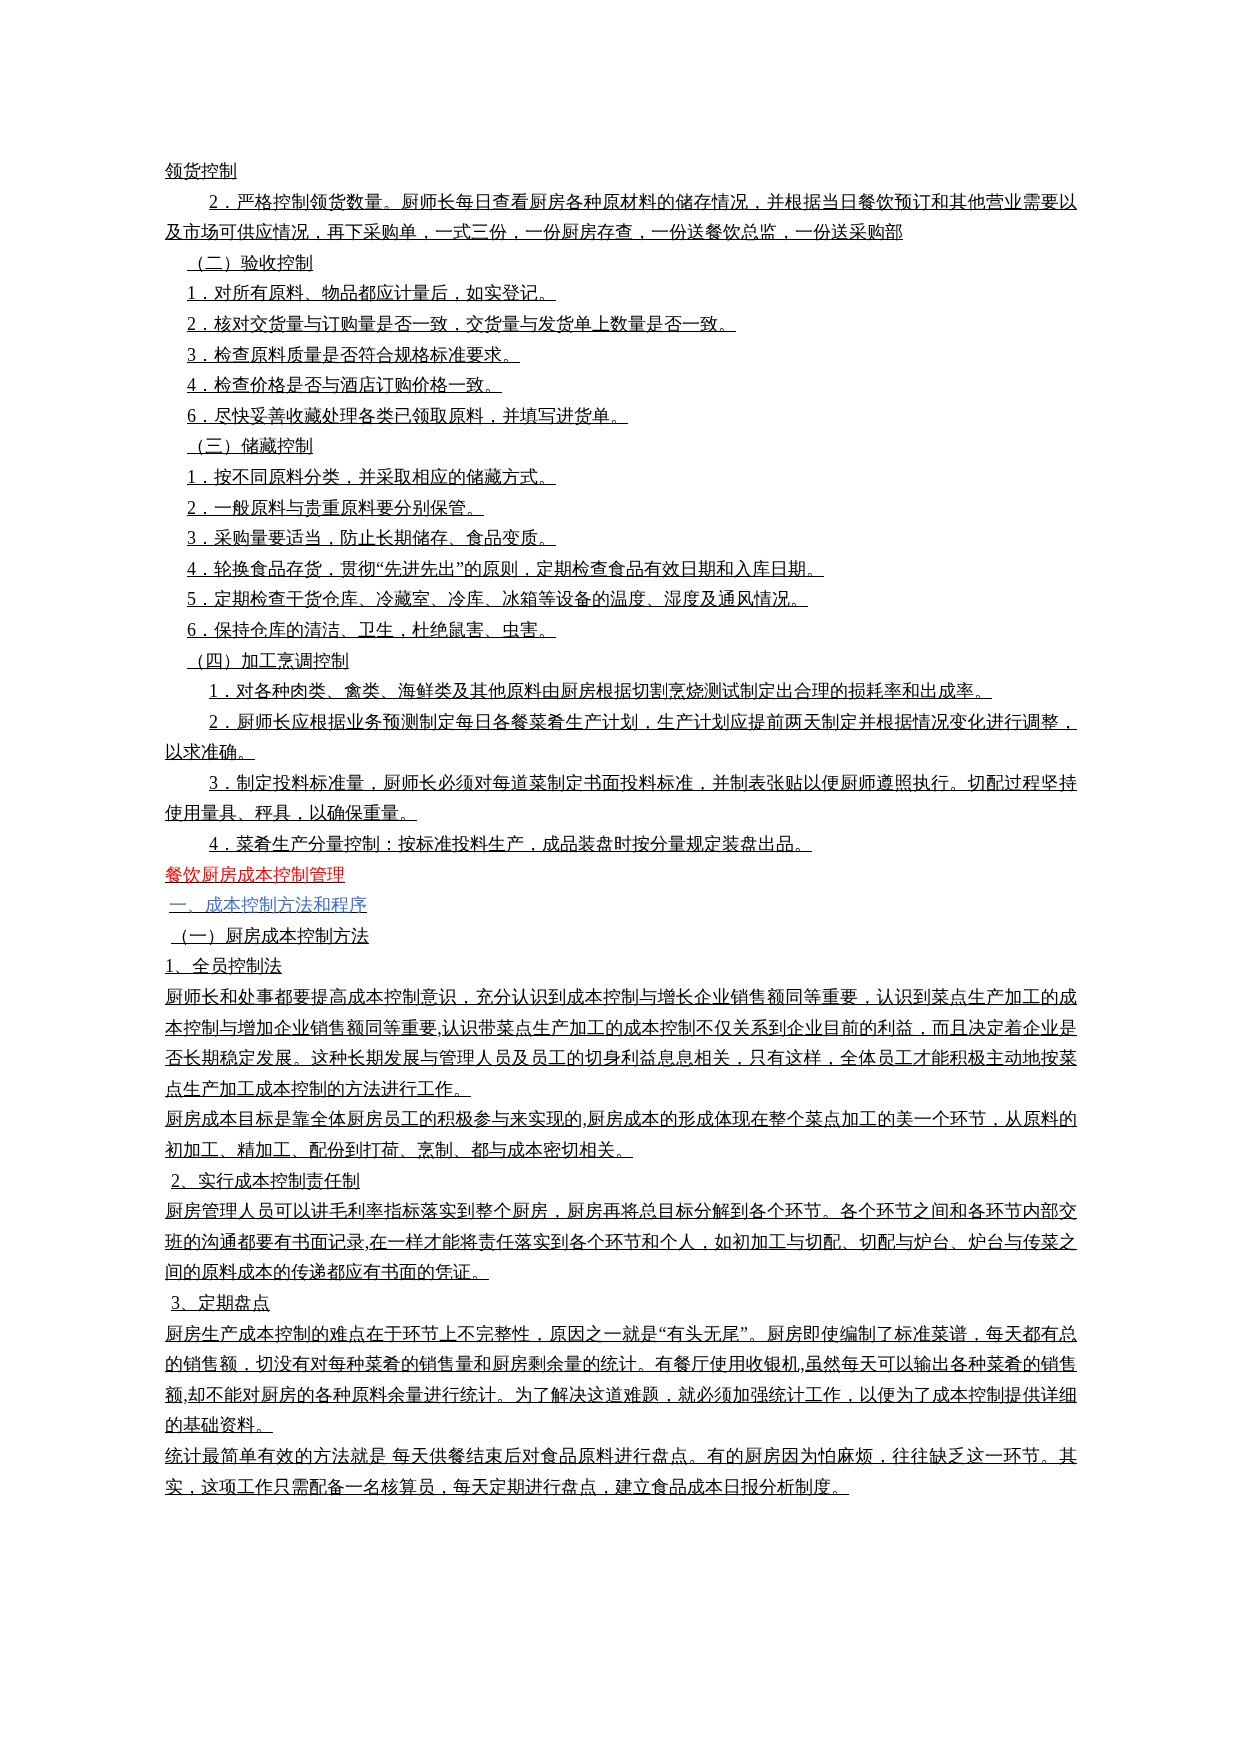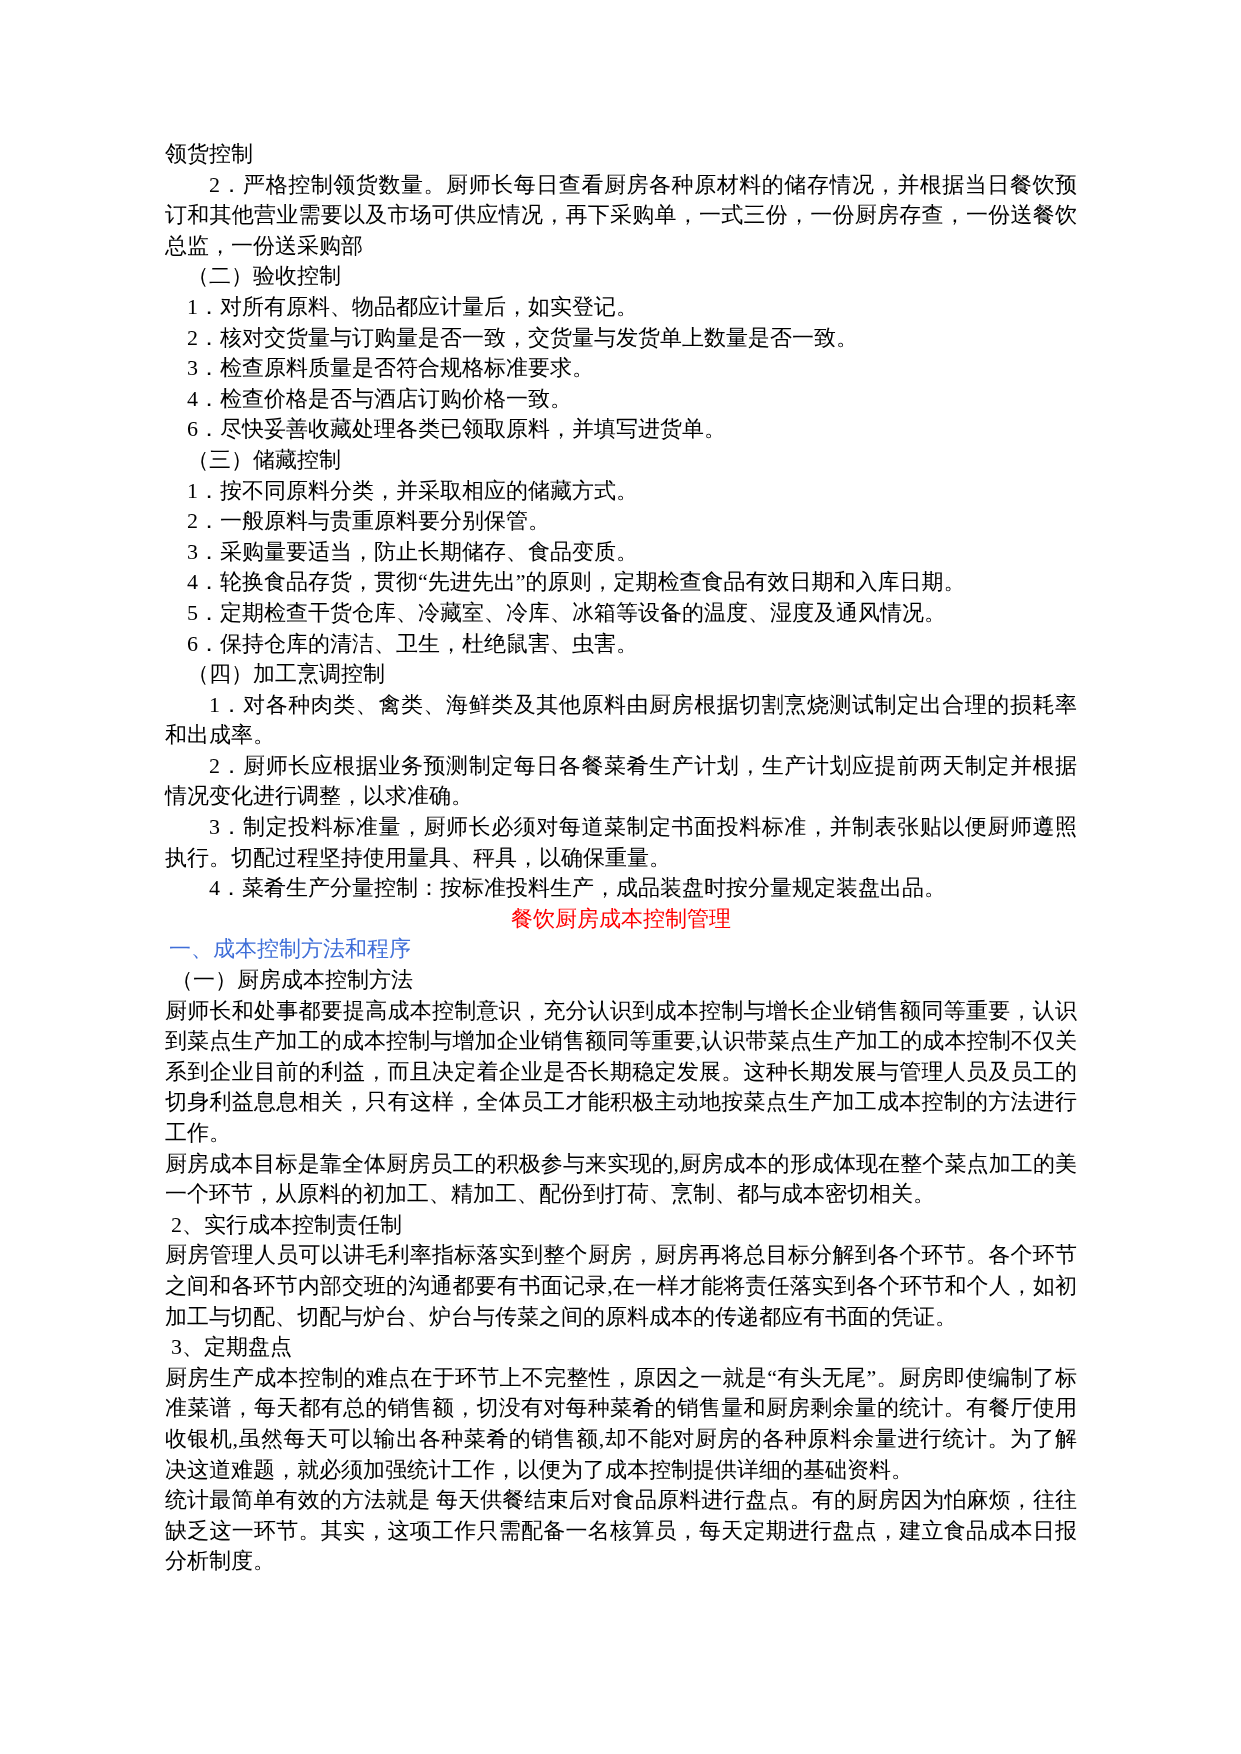--- a/index.html
+++ b/index.html
@@ -8,31 +8,32 @@
     --body-text:#000000;
     --page-bg:#ffffff;
   }
   html,body{margin:0;padding:0;}
   body{width:1241px;height:1754px;background:#ffffff;}
   .page{
     position:relative;width:1241px;height:1754px;
     background:var(--page-bg);overflow:hidden;
   }
   .content{
-    position:absolute;left:165px;top:139px;width:912px;
+    position:absolute;left:165px;top:156px;width:912px;
     font-family:"Liberation Serif","DejaVu Serif",serif;
-    font-size:22px;line-height:30.6px;color:var(--body-text);
+    font-size:18px;line-height:30.6px;color:var(--body-text);
     text-align:justify;
+    text-decoration:underline;
   }
   .content p{margin:0;padding:0;}
   .p-flush{text-indent:0;}
   .p-indent1{text-indent:22px;}
   .p-indent2{text-indent:44px;}
   .p-indent-half{text-indent:6px;}
-  .p-title-red{color:var(--title-red);text-align:center;text-indent:0;}
+  .p-title-red{color:var(--title-red);text-indent:0;}
   .p-heading-blue{color:var(--heading-blue);text-indent:4px;}
 </style>
 </head>
 <body>
 
 <div class="page">
   <div class="content">
     <p class="p-flush">领货控制</p>
     <p class="p-indent2">2．严格控制领货数量。厨师长每日查看厨房各种原材料的储存情况，并根据当日餐饮预订和其他营业需要以及市场可供应情况，再下采购单，一式三份，一份厨房存查，一份送餐饮总监，一份送采购部</p>
     <p class="p-indent1">（二）验收控制</p>
@@ -49,20 +50,21 @@
     <p class="p-indent1">5．定期检查干货仓库、冷藏室、冷库、冰箱等设备的温度、湿度及通风情况。</p>
     <p class="p-indent1">6．保持仓库的清洁、卫生，杜绝鼠害、虫害。</p>
     <p class="p-indent1">（四）加工烹调控制</p>
     <p class="p-indent2">1．对各种肉类、禽类、海鲜类及其他原料由厨房根据切割烹烧测试制定出合理的损耗率和出成率。</p>
     <p class="p-indent2">2．厨师长应根据业务预测制定每日各餐菜肴生产计划，生产计划应提前两天制定并根据情况变化进行调整，以求准确。</p>
     <p class="p-indent2">3．制定投料标准量，厨师长必须对每道菜制定书面投料标准，并制表张贴以便厨师遵照执行。切配过程坚持使用量具、秤具，以确保重量。</p>
     <p class="p-indent2">4．菜肴生产分量控制：按标准投料生产，成品装盘时按分量规定装盘出品。</p>
     <p class="p-title-red">餐饮厨房成本控制管理</p>
     <p class="p-heading-blue">一、成本控制方法和程序</p>
     <p class="p-indent-half">（一）厨房成本控制方法</p>
+    <p class="p-flush">1、全员控制法</p>
     <p class="p-flush">厨师长和处事都要提高成本控制意识，充分认识到成本控制与增长企业销售额同等重要，认识到菜点生产加工的成本控制与增加企业销售额同等重要,认识带菜点生产加工的成本控制不仅关系到企业目前的利益，而且决定着企业是否长期稳定发展。这种长期发展与管理人员及员工的切身利益息息相关，只有这样，全体员工才能积极主动地按菜点生产加工成本控制的方法进行工作。</p>
     <p class="p-flush">厨房成本目标是靠全体厨房员工的积极参与来实现的,厨房成本的形成体现在整个菜点加工的美一个环节，从原料的初加工、精加工、配份到打荷、烹制、都与成本密切相关。</p>
     <p class="p-indent-half">2、实行成本控制责任制</p>
     <p class="p-flush">厨房管理人员可以讲毛利率指标落实到整个厨房，厨房再将总目标分解到各个环节。各个环节之间和各环节内部交班的沟通都要有书面记录,在一样才能将责任落实到各个环节和个人，如初加工与切配、切配与炉台、炉台与传菜之间的原料成本的传递都应有书面的凭证。</p>
     <p class="p-indent-half">3、定期盘点</p>
     <p class="p-flush">厨房生产成本控制的难点在于环节上不完整性，原因之一就是“有头无尾”。厨房即使编制了标准菜谱，每天都有总的销售额，切没有对每种菜肴的销售量和厨房剩余量的统计。有餐厅使用收银机,虽然每天可以输出各种菜肴的销售额,却不能对厨房的各种原料余量进行统计。为了解决这道难题，就必须加强统计工作，以便为了成本控制提供详细的基础资料。</p>
     <p class="p-flush">统计最简单有效的方法就是 每天供餐结束后对食品原料进行盘点。有的厨房因为怕麻烦，往往缺乏这一环节。其实，这项工作只需配备一名核算员，每天定期进行盘点，建立食品成本日报分析制度。</p>
   </div>
 </div>
 

